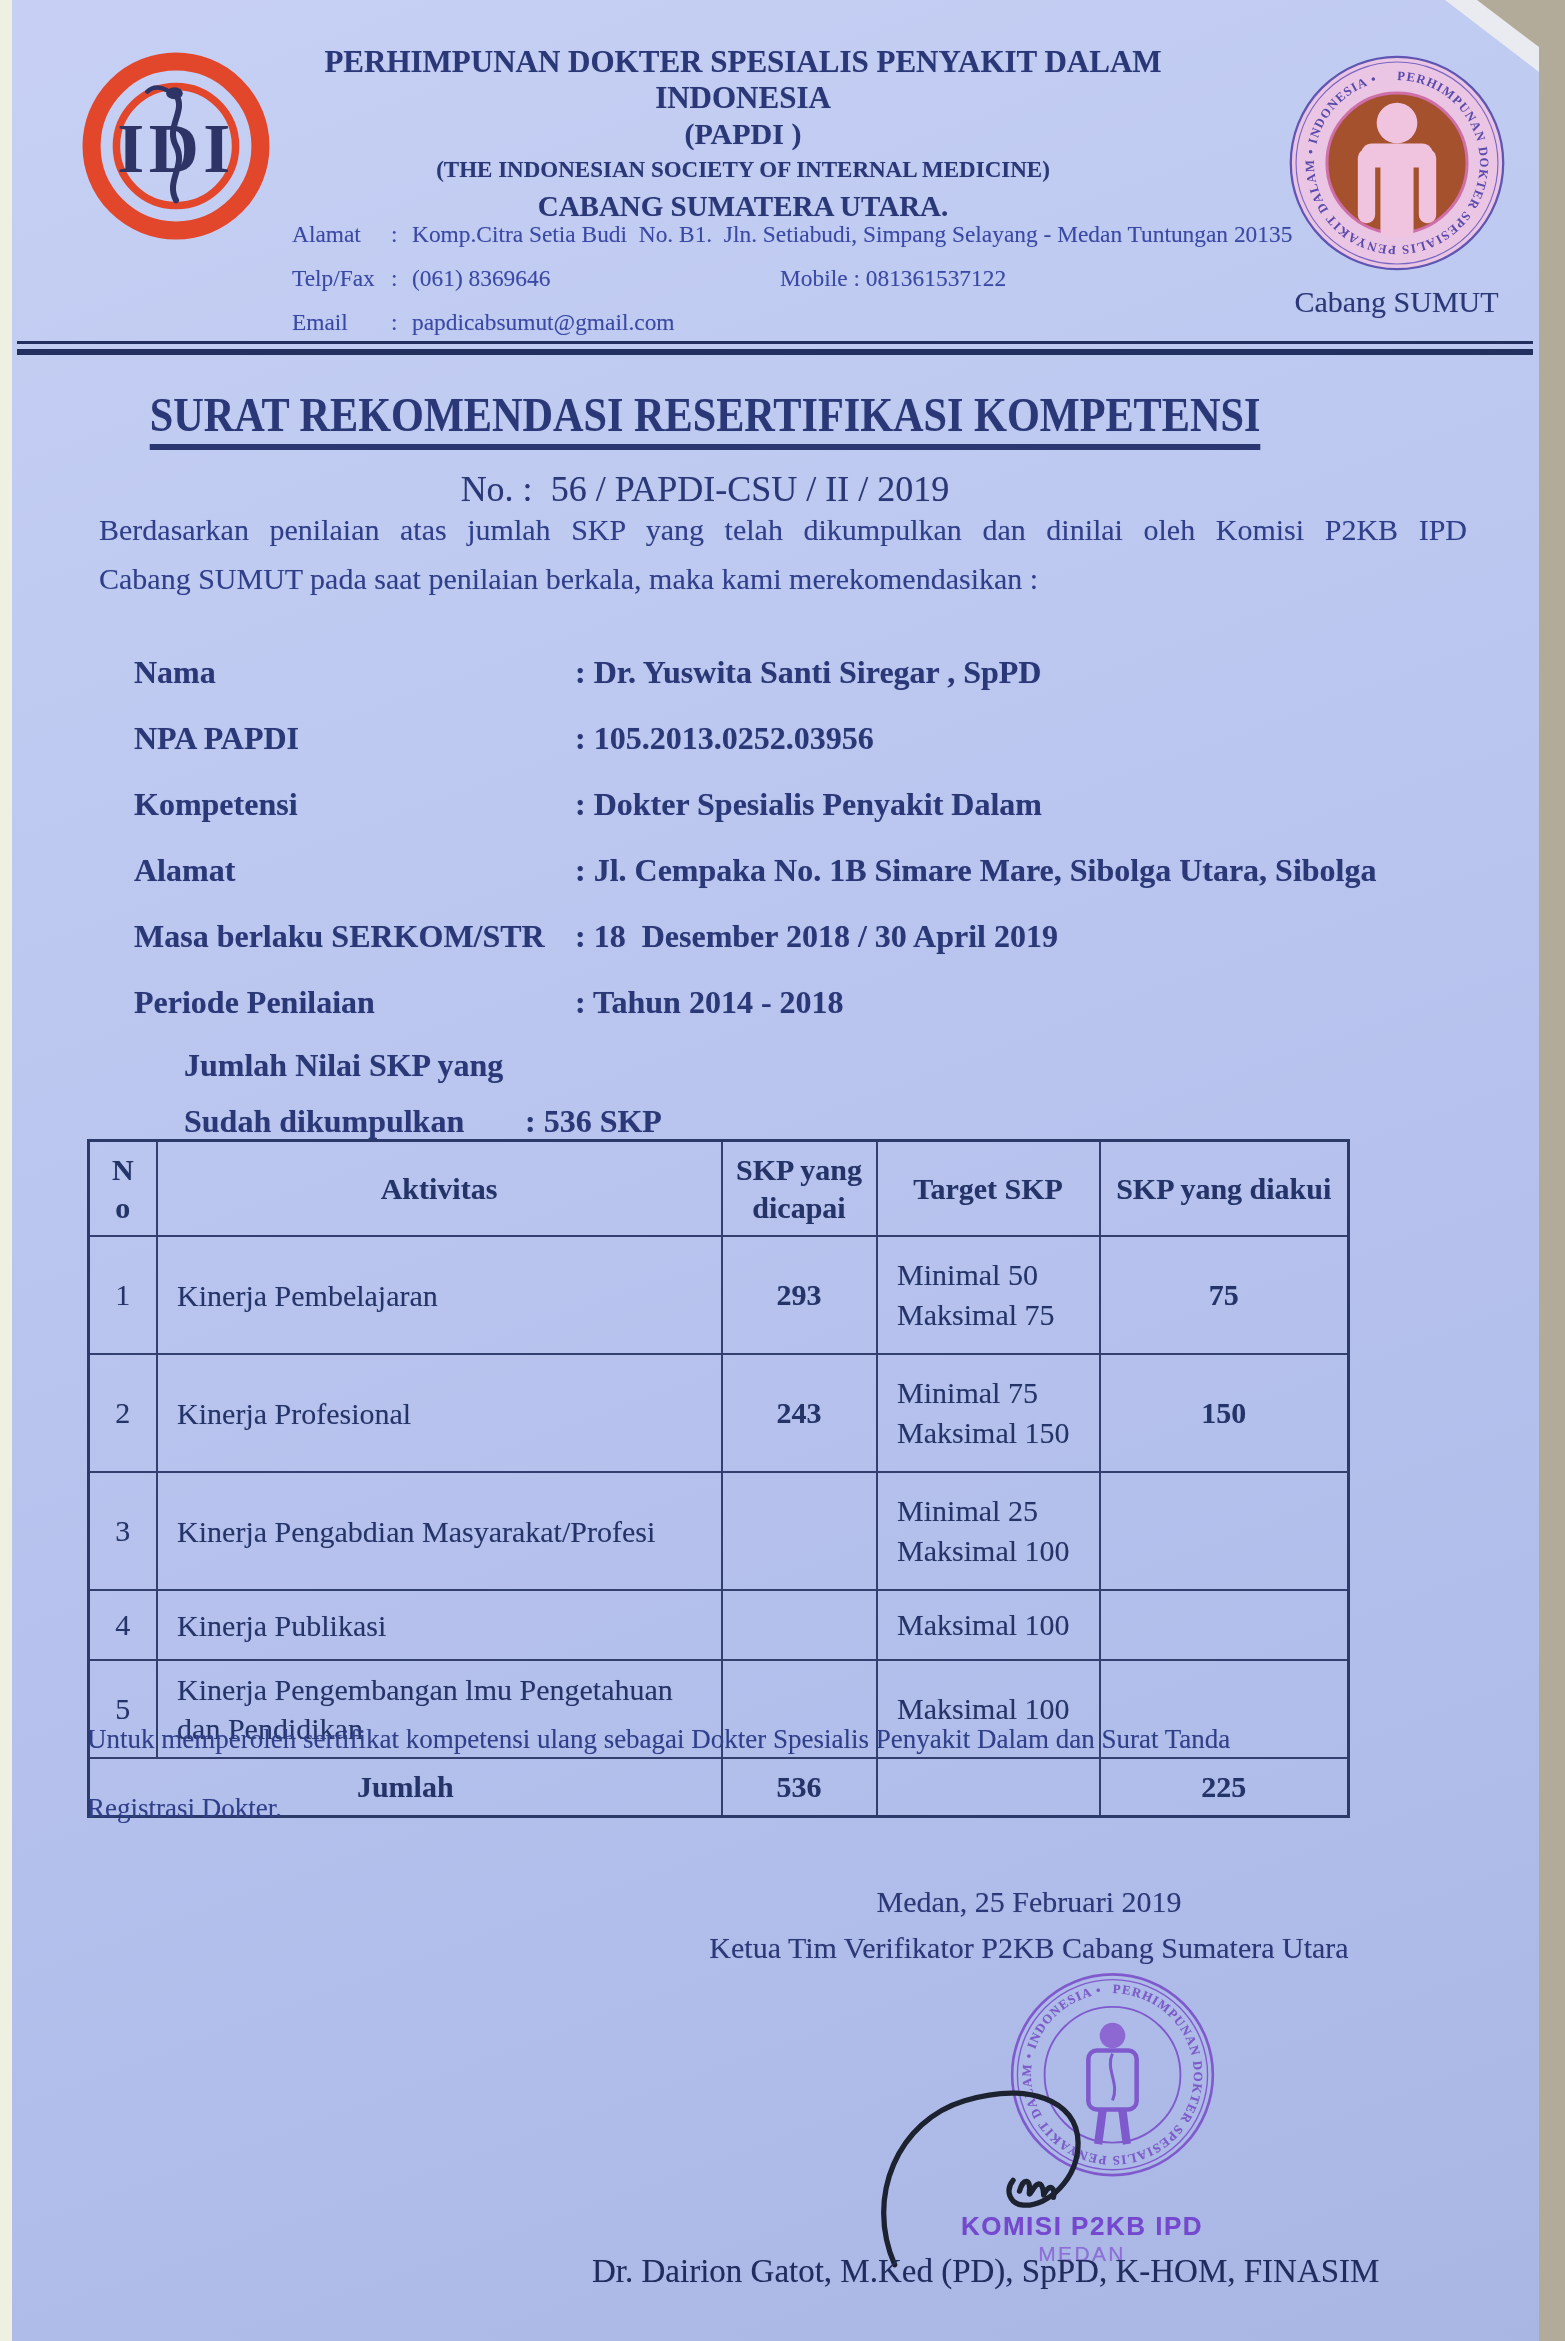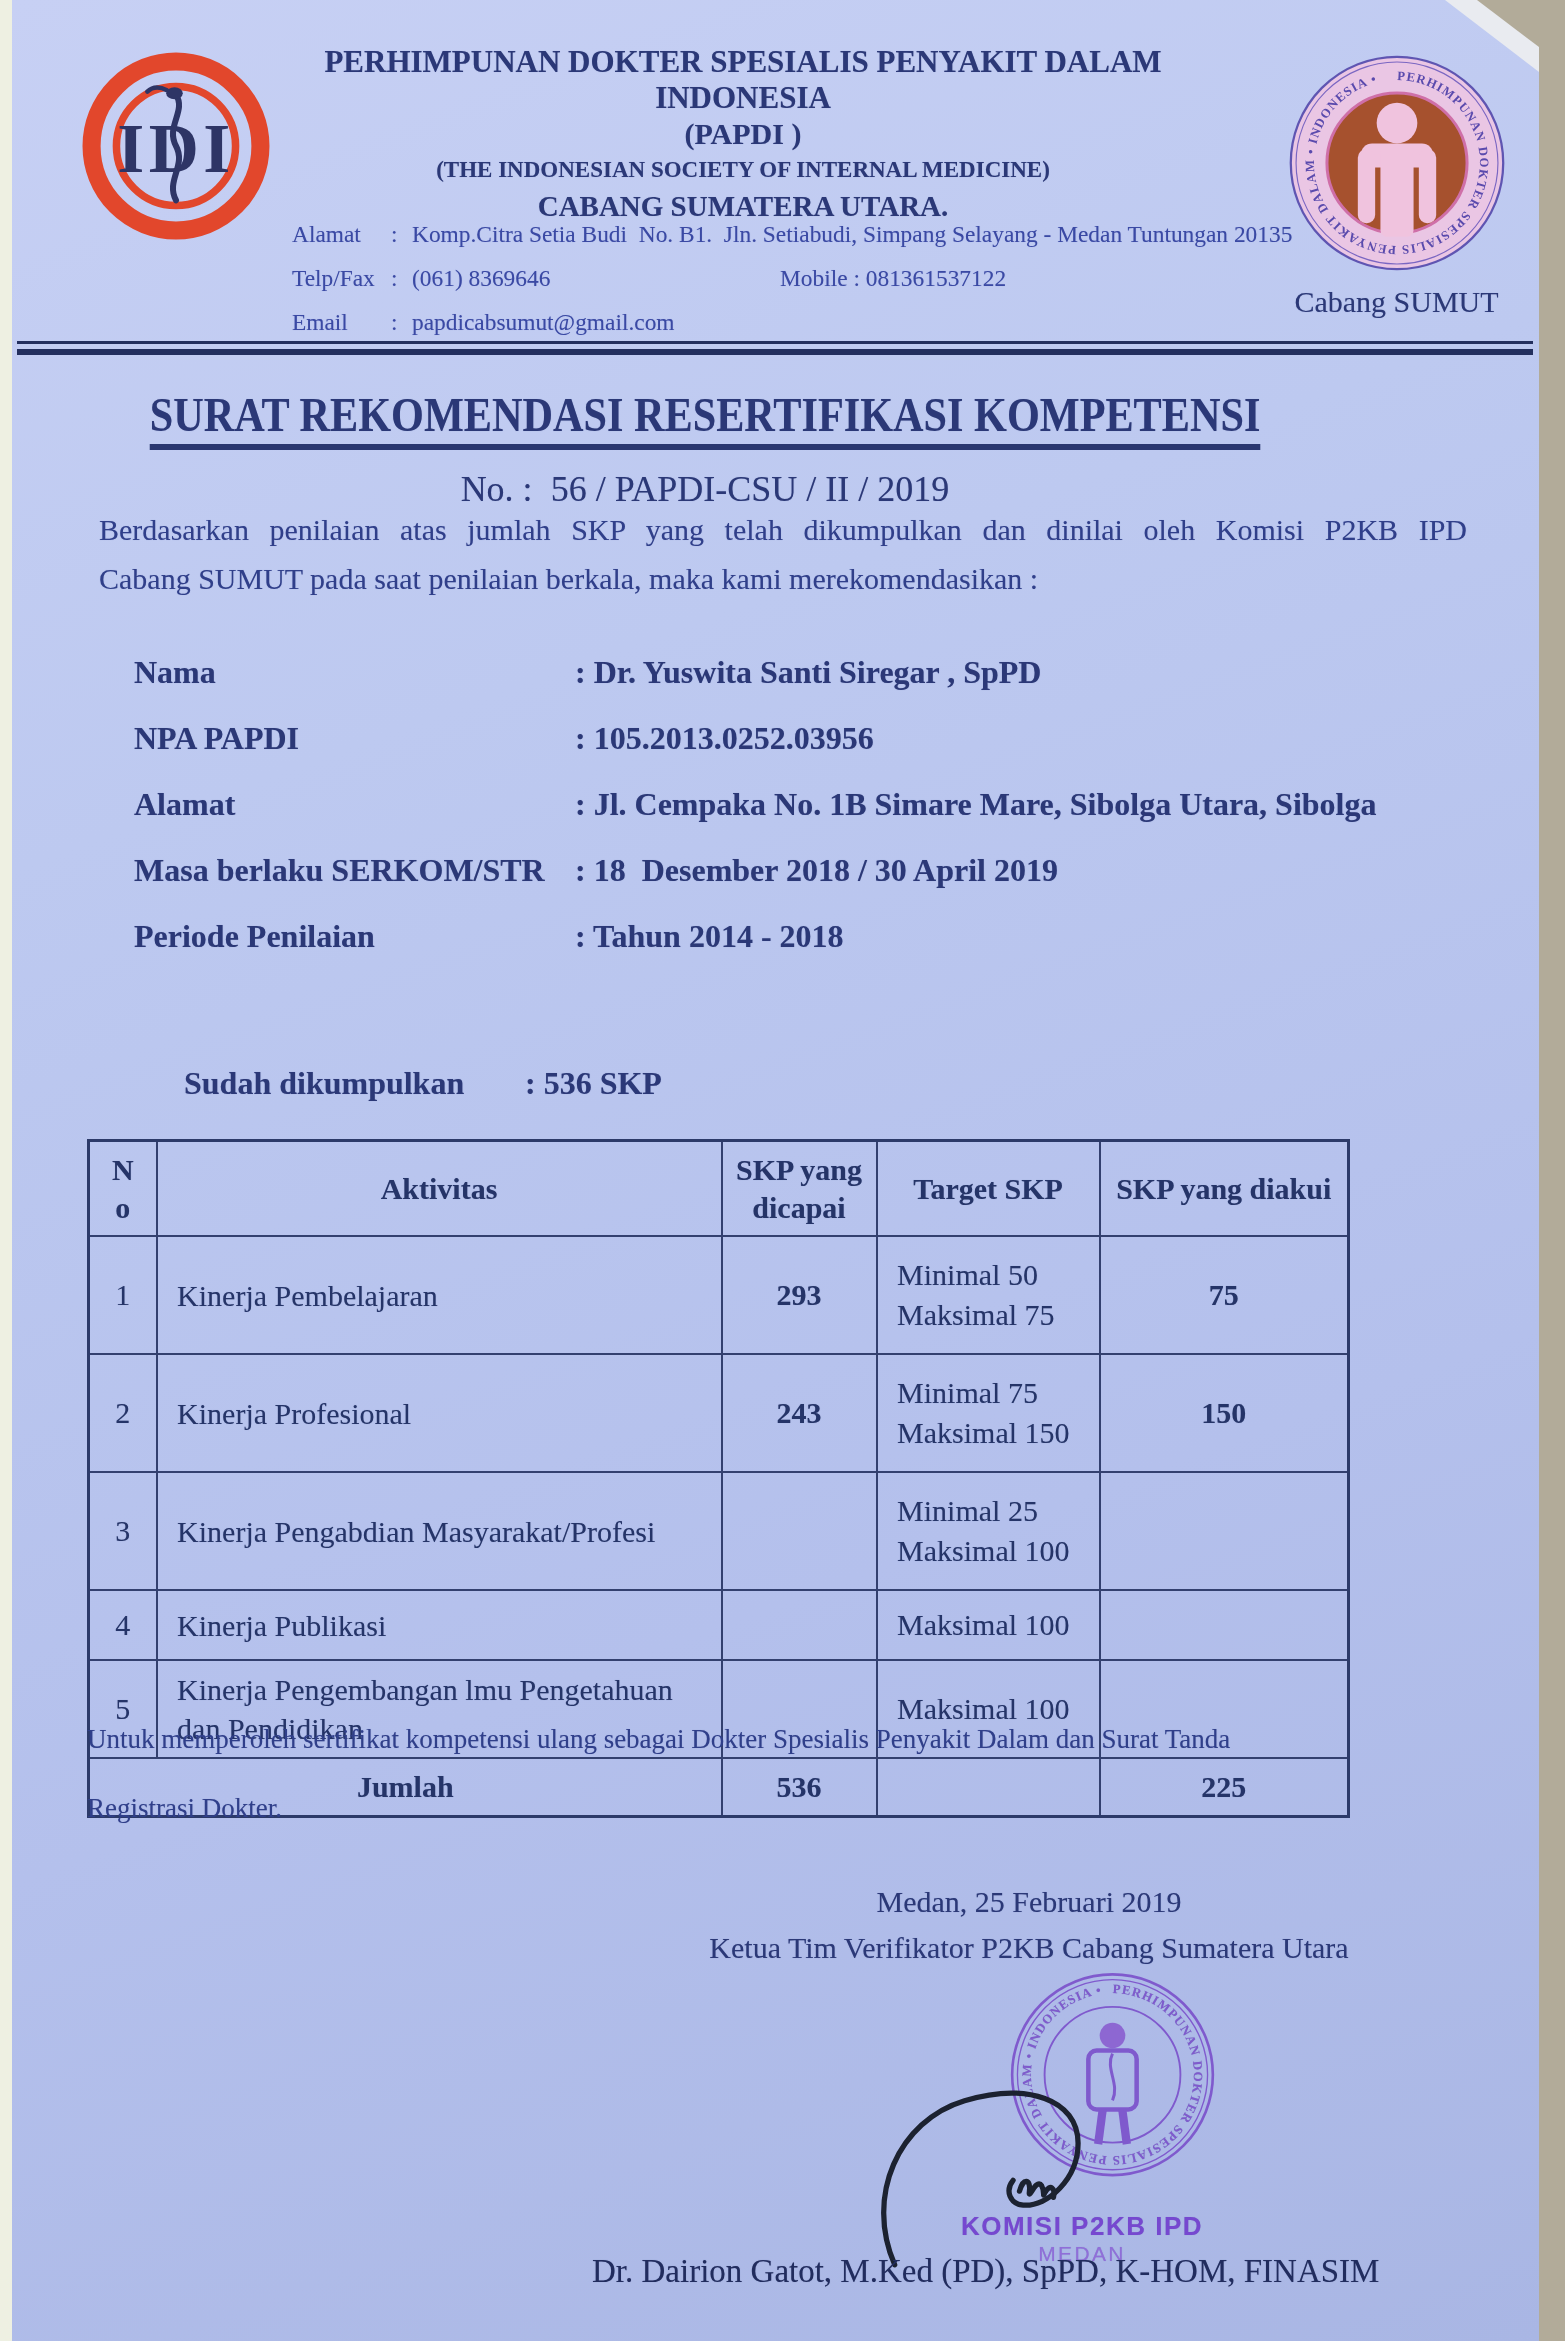--- a/index.html
+++ b/index.html
@@ -176,34 +176,39 @@
     <div class="fields navy">
       <div class="field-row">
         <span>Nama</span>
         <span class="val">: Dr. Yuswita Santi Siregar , SpPD</span>
       </div>
       <div class="field-row">
         <span>NPA PAPDI</span>
         <span class="val">: 105.2013.0252.03956</span>
       </div>
       <div class="field-row">
+        <span>Kompetensi</span>
+        <span class="val">: Dokter Spesialis Penyakit Dalam</span>
+      </div>
+      <div class="field-row">
         <span>Alamat</span>
         <span class="val">: Jl. Cempaka No. 1B Simare Mare, Sibolga Utara, Sibolga</span>
       </div>
       <div class="field-row">
         <span>Masa berlaku SERKOM/STR</span>
         <span class="val">: 18  Desember 2018 / 30 April 2019</span>
       </div>
       <div class="field-row">
         <span>Periode Penilaian</span>
         <span class="val">: Tahun 2014 - 2018</span>
       </div>
     </div>
 
     <div class="skp navy">
+      <div>Jumlah Nilai SKP yang</div>
       <div class="skp-l2">
         <span>Sudah dikumpulkan</span>
         <span class="val">: 536 SKP</span>
       </div>
     </div>
 
     <table class="skp-table">
       <colgroup>
           <col class="c-no">
           <col class="c-akt">

